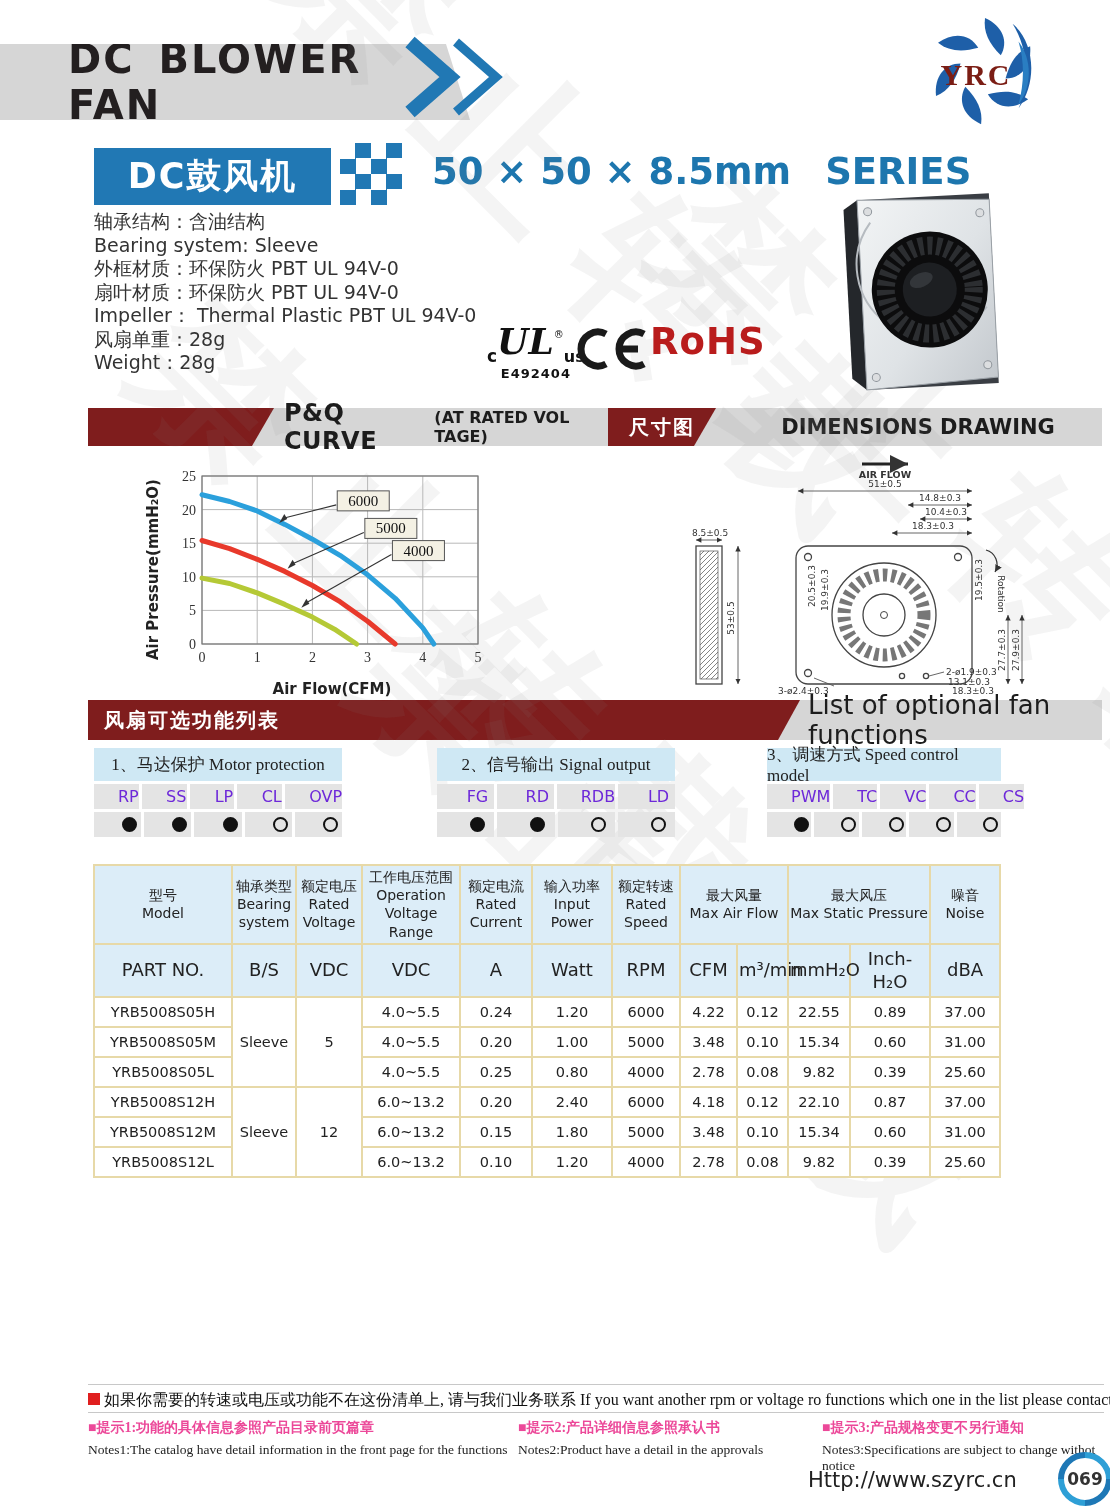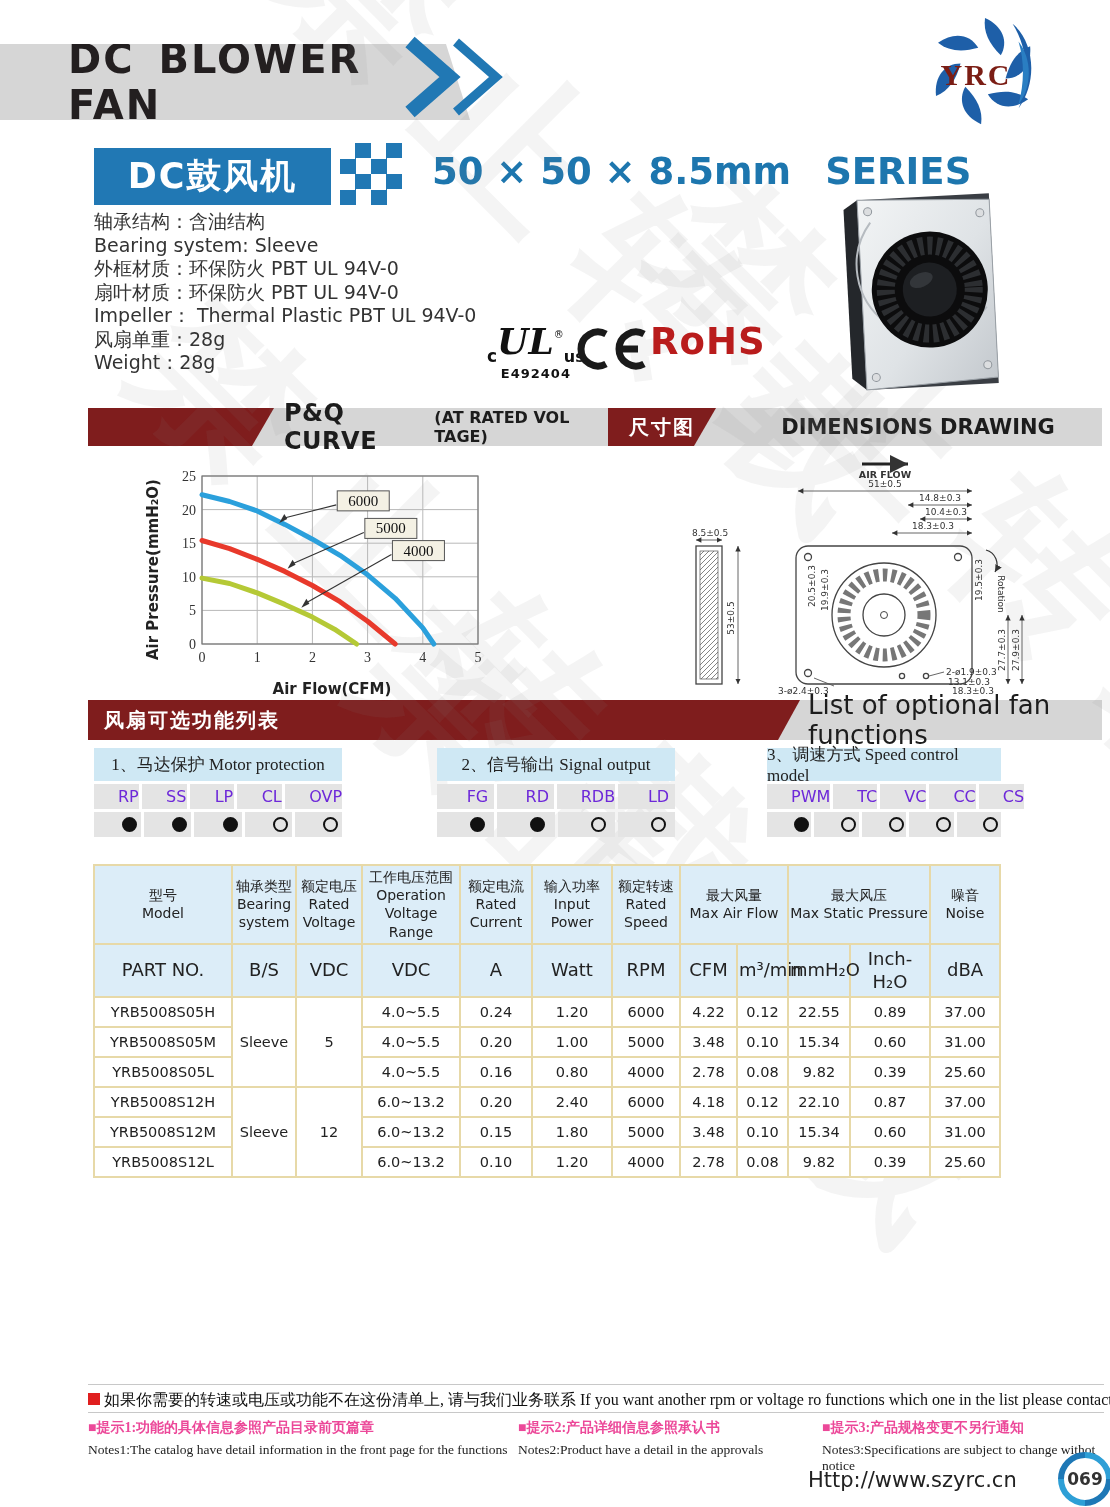--- a/index.html
+++ b/index.html
@@ -464,21 +464,21 @@
             <td>5000</td>
             <td>3.48</td>
             <td>0.10</td>
             <td>15.34</td>
             <td>0.60</td>
             <td>31.00</td>
           </tr>
           <tr>
             <td>YRB5008S05L</td>
             <td>4.0~5.5</td>
-            <td>0.16</td>
+            <td>0.25</td>
             <td>0.80</td>
             <td>4000</td>
             <td>2.78</td>
             <td>0.08</td>
             <td>9.82</td>
             <td>0.39</td>
             <td>25.60</td>
           </tr>
           <tr>
             <td>YRB5008S12H</td>

